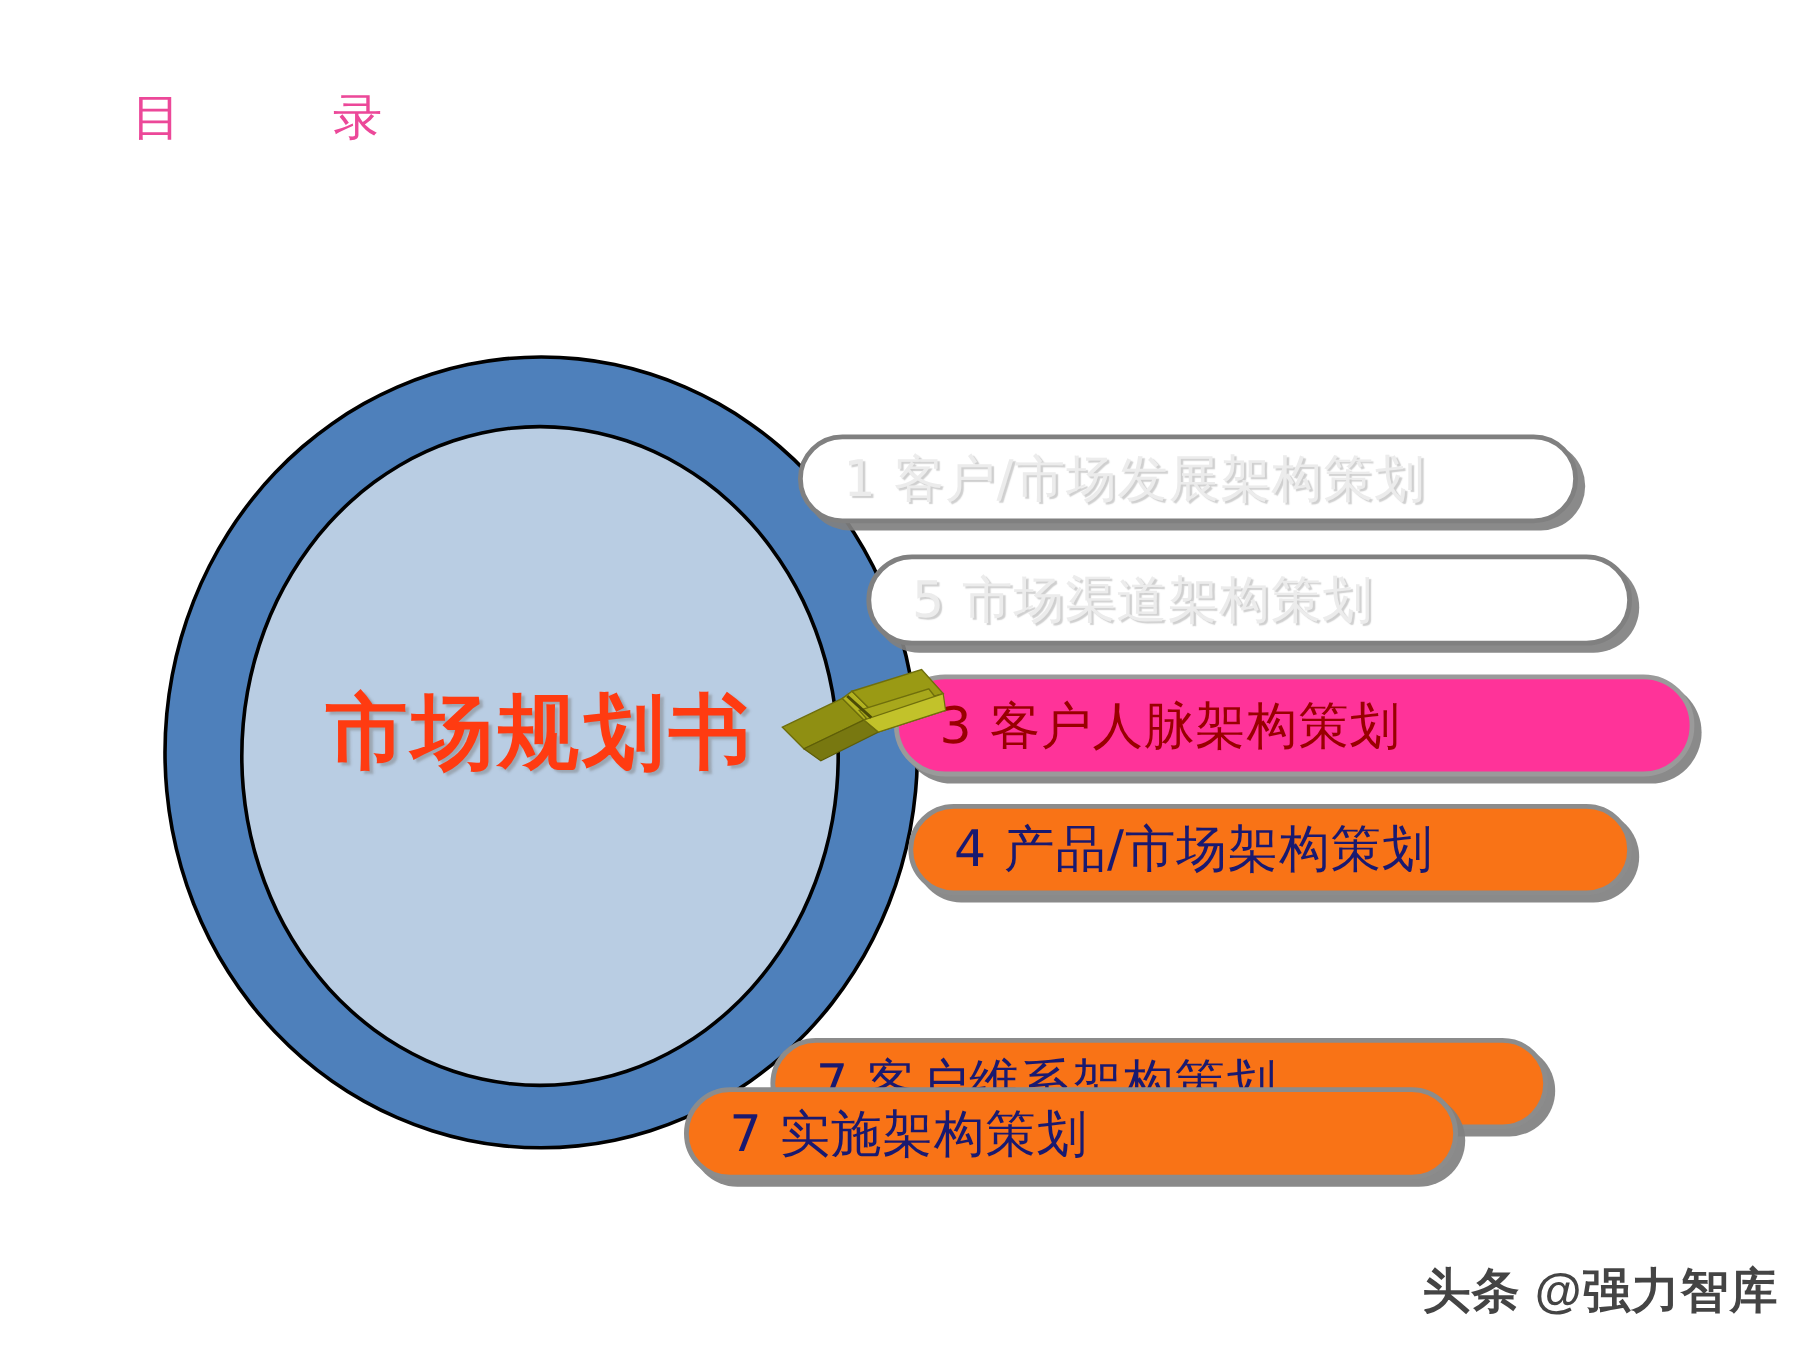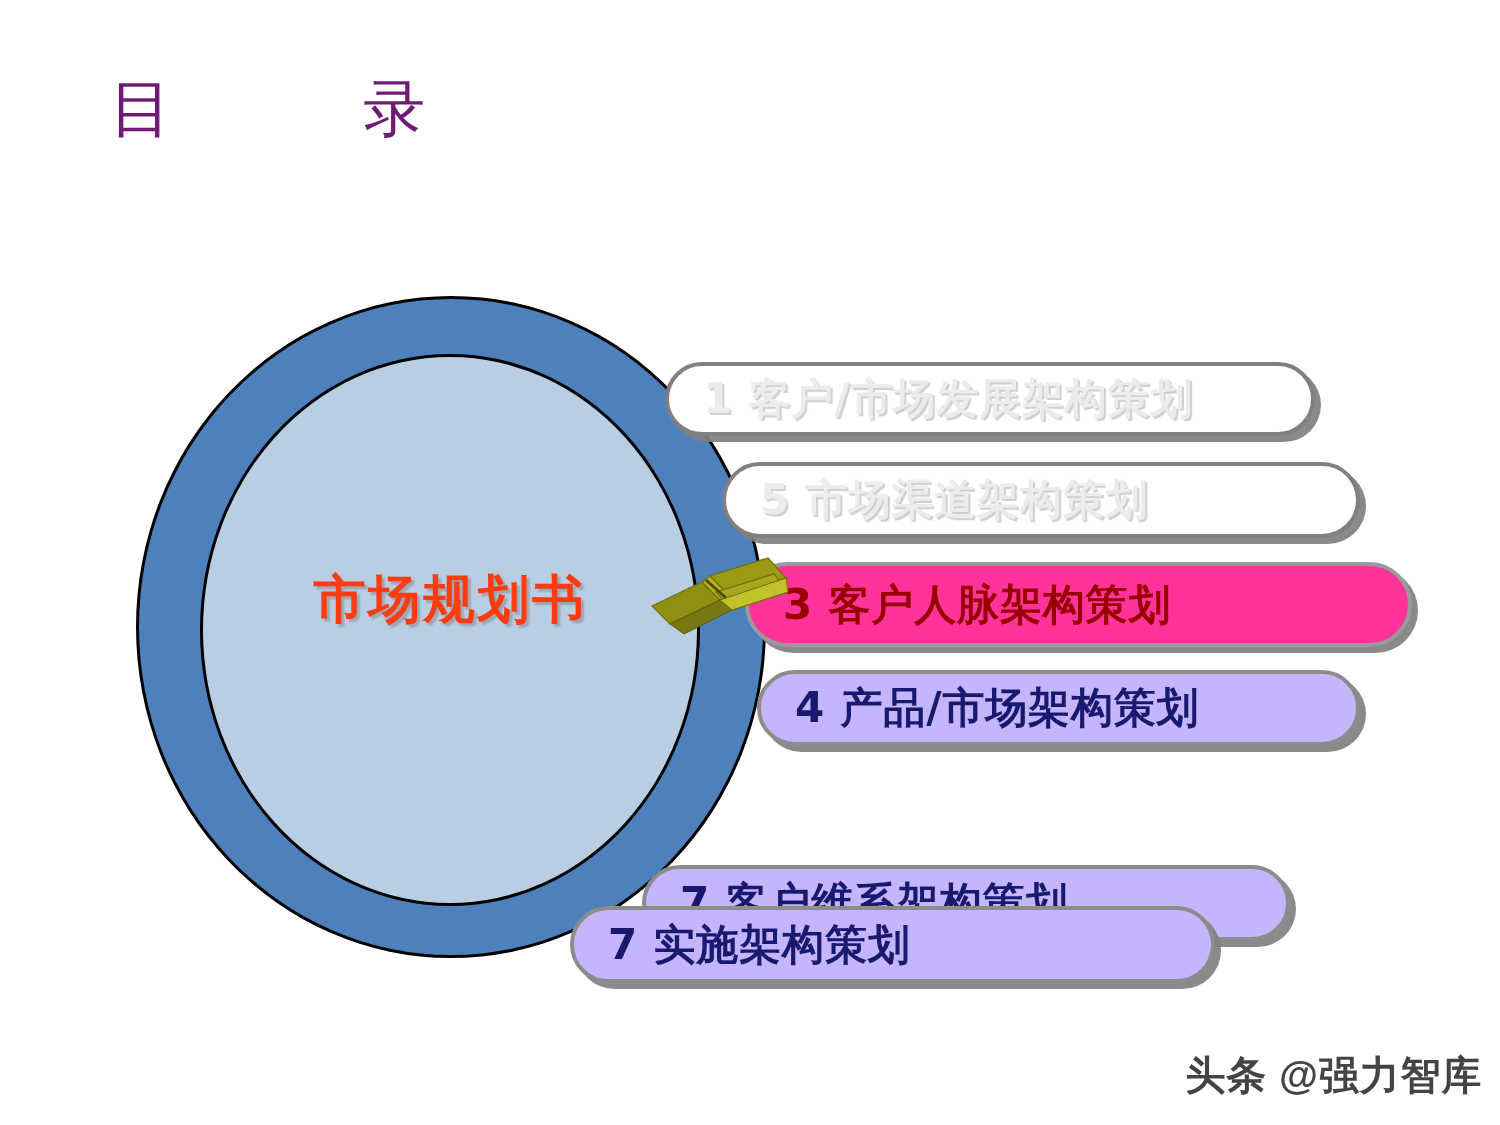--- a/index.html
+++ b/index.html
@@ -18,23 +18,23 @@
     background: #ffffff;
     overflow: hidden;
   }
 
   
   #slide-title {
     position: absolute;
     left: 110px;
     top: 78px;
     font-family: "DejaVu Sans", "Liberation Sans", sans-serif;
-    font-size: 62px;
+    font-size: 41px;
     font-weight: 400;
-    color: #701a75;
+    color: #ec4899;
     letter-spacing: 0.06em;
     white-space: pre;
     line-height: 1.0;
   }
 
   
   .circle-outer {
     position: absolute;
     left: 136px;
     top: 296px;
@@ -56,21 +56,21 @@
     border: 3px solid #000000;
     box-sizing: border-box;
   }
   .circle-label {
     position: absolute;
     left: 200px;
     top: 565px;
     width: 500px;
     text-align: center;
     font-family: "DejaVu Sans", "Liberation Sans", sans-serif;
-    font-size: 52px;
+    font-size: 68px;
     font-weight: 700;
     color: #ff3b11;
     letter-spacing: 0.05em;
     text-shadow: 3px 3px 2px rgba(120,120,120,0.45);
     white-space: nowrap;
   }
 
   
   .book-marker {
     position: absolute;
@@ -90,42 +90,42 @@
     display: flex;
     align-items: center;
     box-shadow: 6px 6px 0 rgba(128,128,128,0.92);
     border: 4px solid #808080;
     z-index: 4;
   }
   .pill .pill-text {
     white-space: nowrap;
     font-family: "DejaVu Sans", "Liberation Sans", sans-serif;
     font-size: 42px;
-    font-weight: 700;
+    font-weight: 400;
     letter-spacing: 0.02em;
     padding-left: 34px;
   }
   .pill.inactive {
     background: #ffffff;
     border-color: #808080;
   }
   .pill.inactive .pill-text {
     color: #ececec;
     text-shadow: 2px 2px 1px #cfcfcf;
   }
   .pill.active {
     background: #ff3399;
     border-color: #9a9a9a;
     z-index: 5;
   }
   .pill.active .pill-text {
     color: #990000;
   }
   .pill.normal {
-    background: #c4b5fd;
+    background: #f97316;
     border-color: #8c8c8c;
   }
   .pill.normal .pill-text {
     color: #191970;
   }
 
   
   #watermark {
     position: absolute;
     right: 18px;

